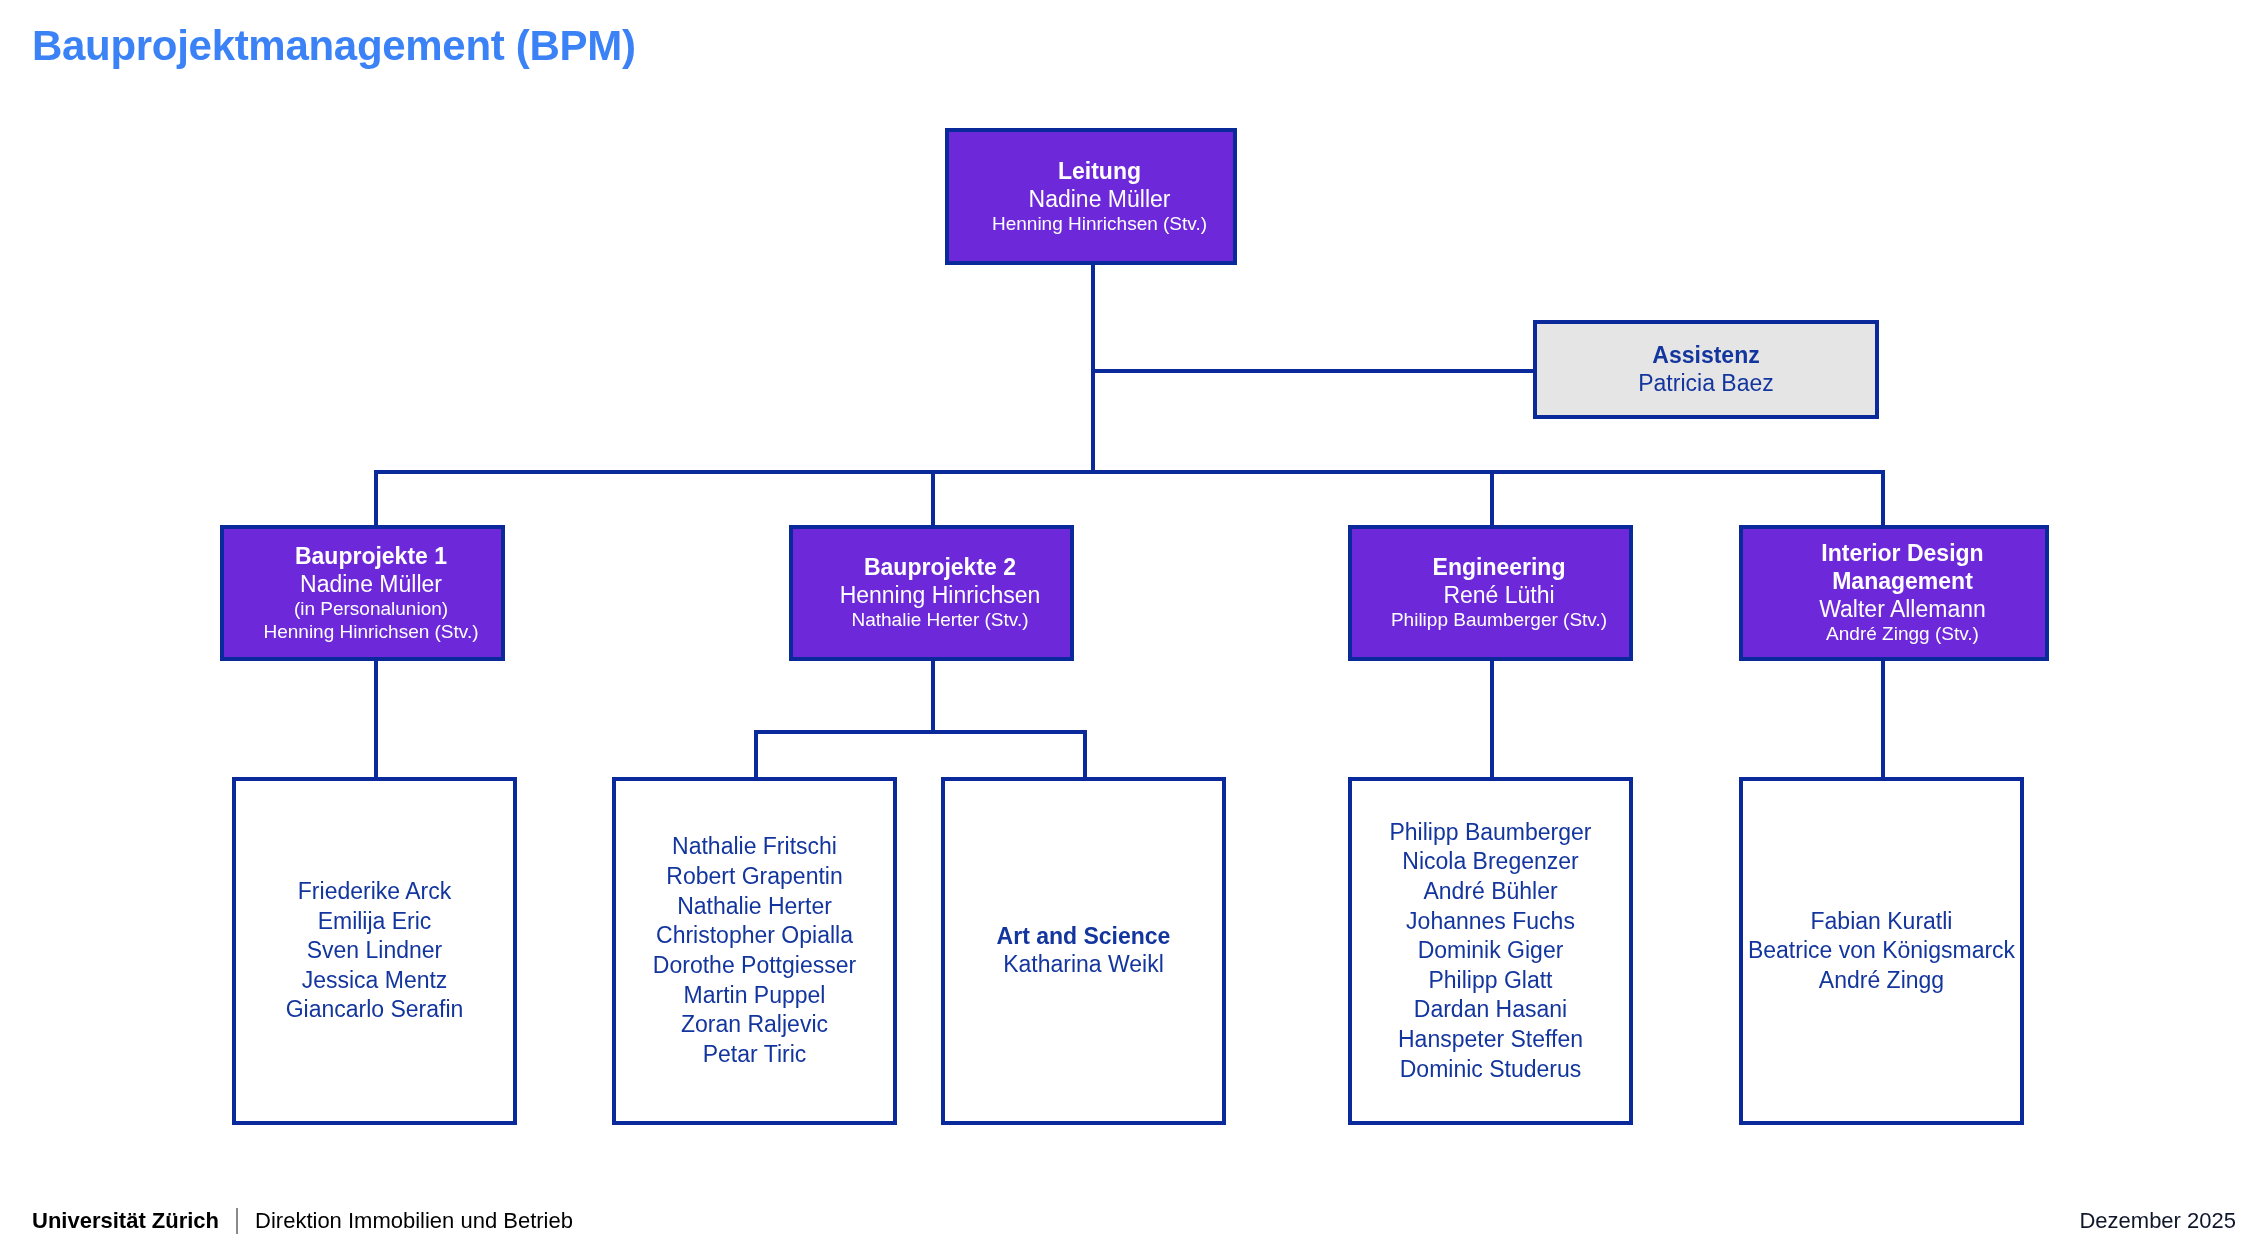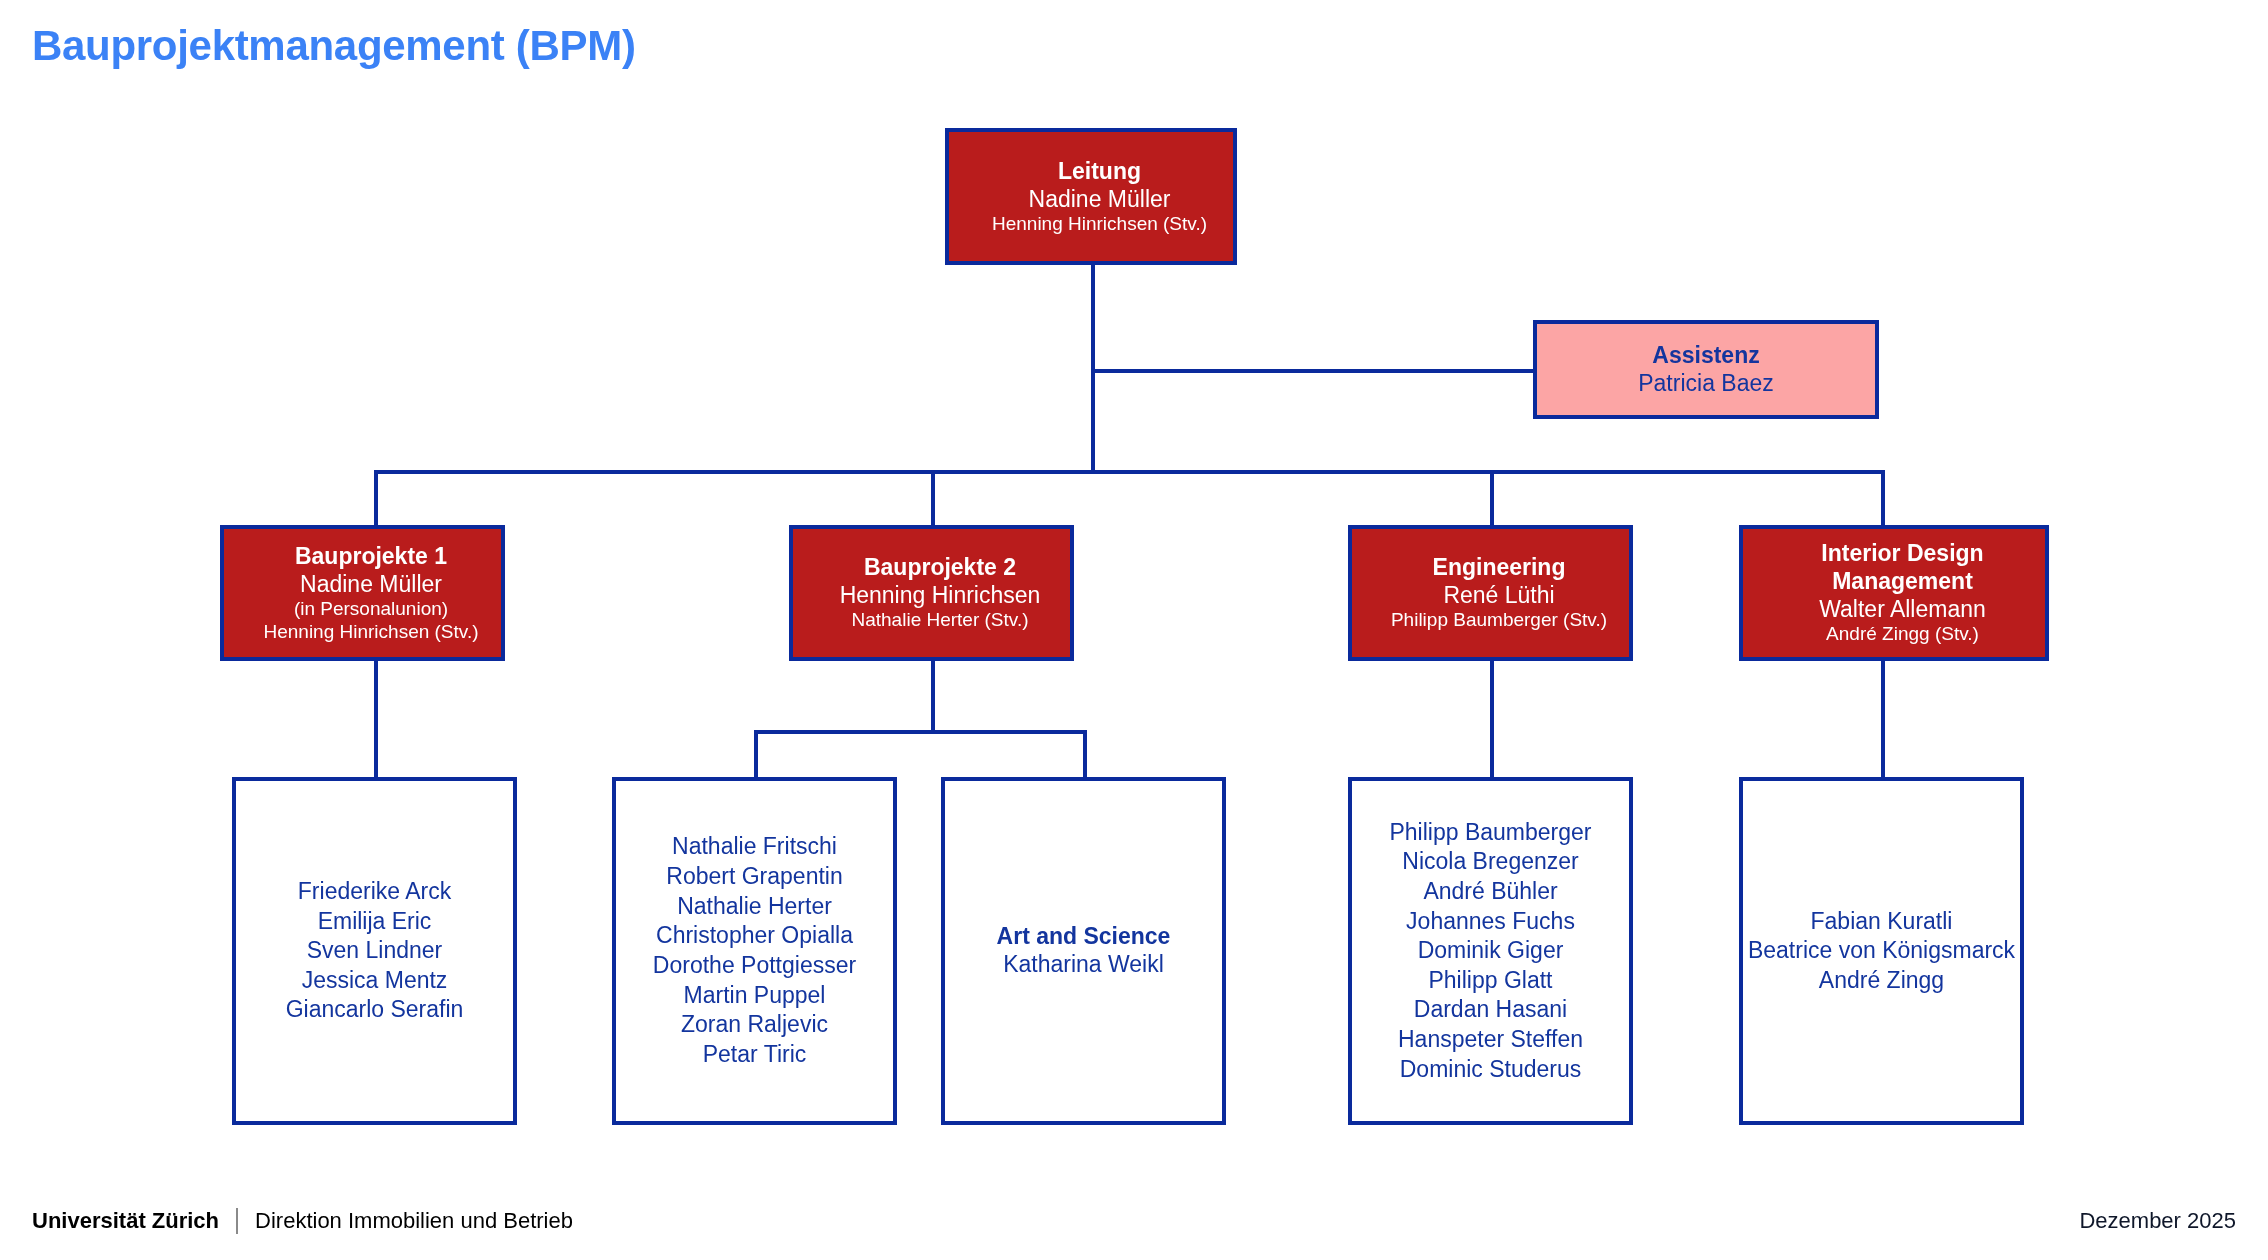--- a/index.html
+++ b/index.html
@@ -28,22 +28,22 @@
   
   .node{
     position:absolute;
     box-sizing:border-box;
     display:flex;flex-direction:column;
     align-items:center;justify-content:center;
     text-align:center;
     border:4px solid #0a2a9c;
     line-height:1.18;
   }
-  .node.filled{background:#b91c1c;padding-left:17px;}
-  .node.open{background:#fca5a5;align-items:center;}
+  .node.filled{background:#6d28d9;padding-left:17px;}
+  .node.open{background:#e5e5e5;align-items:center;}
 
   .node .ttl{
     font-weight:bold;
     font-size:23px;
     margin-bottom:1px;
   }
   .node .sub{font-size:23px;}
   .node .sub.small{font-size:19px;}
   .node.filled .ttl,
   .node.filled .sub{color:#ffffff;}

